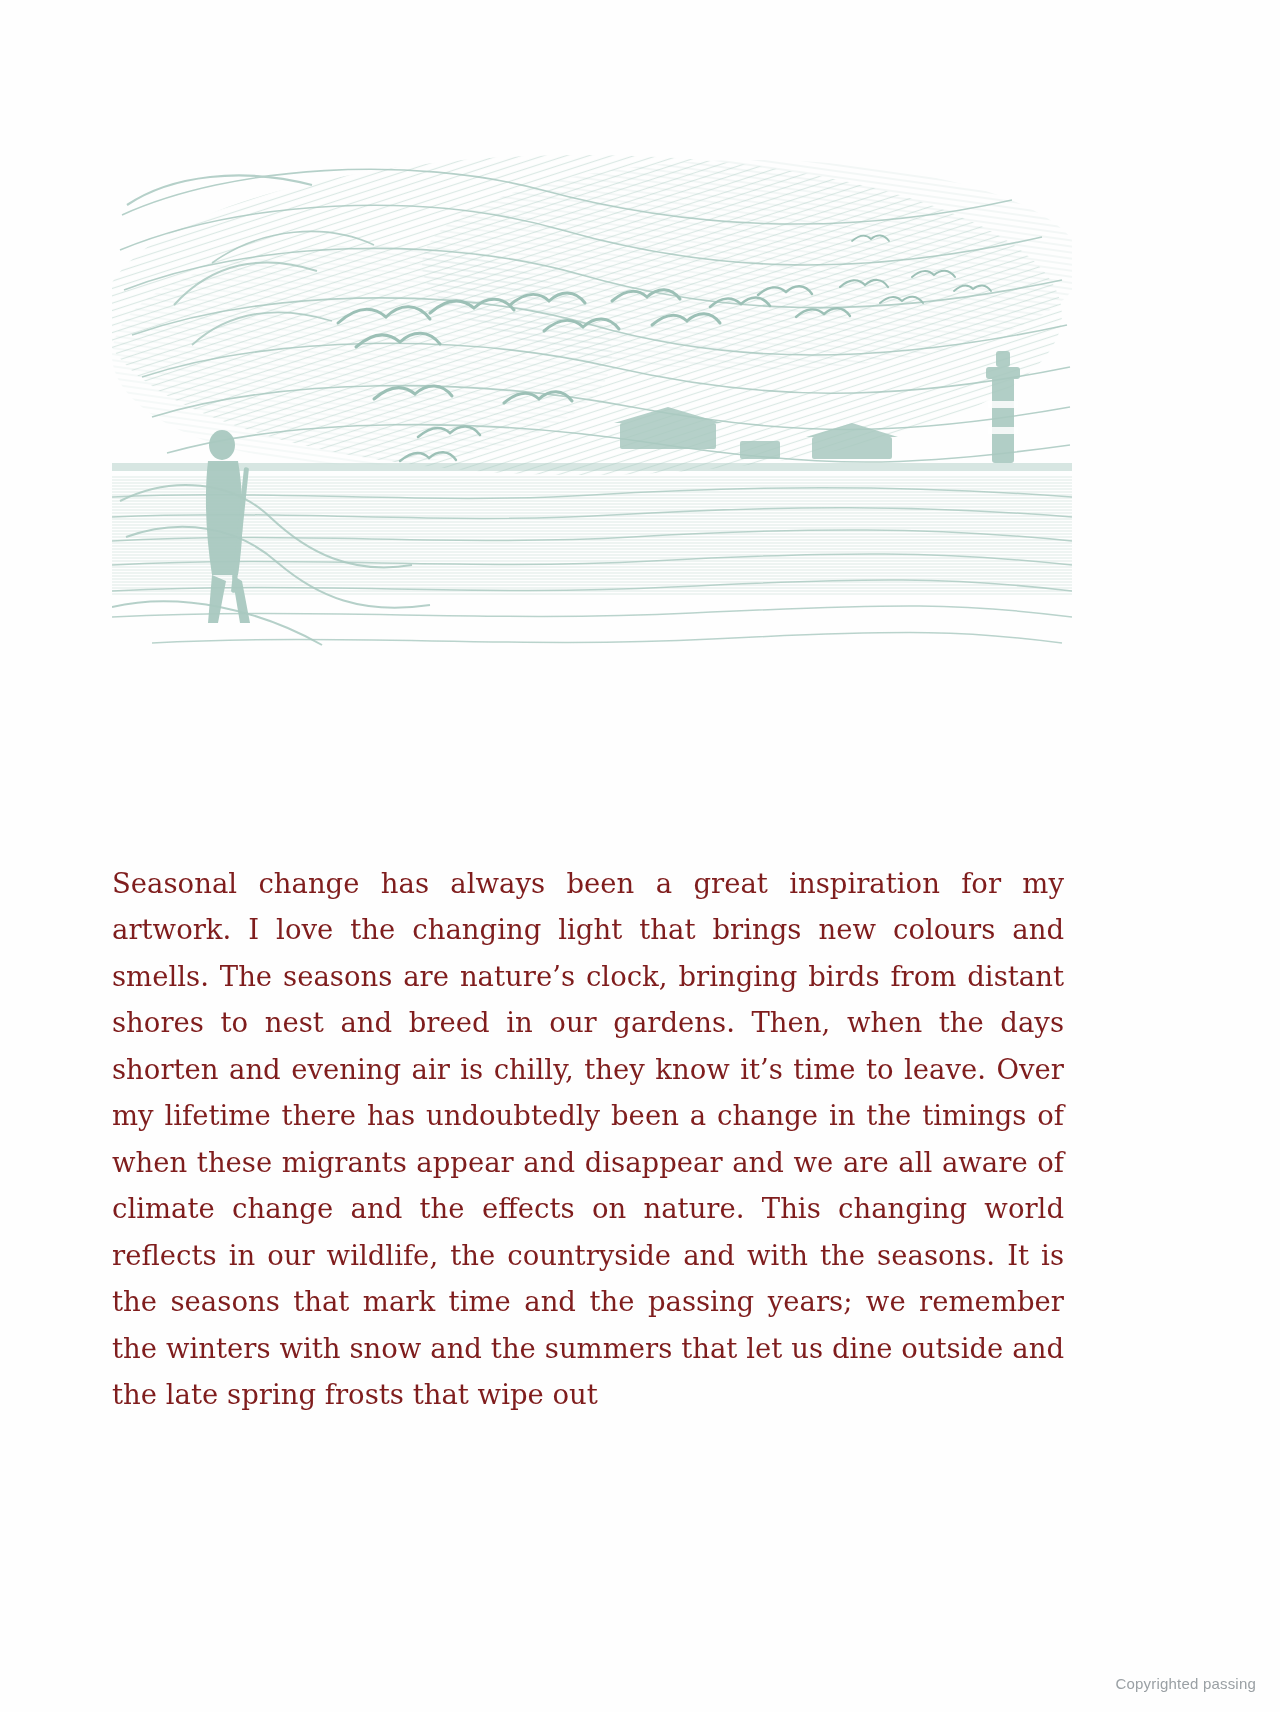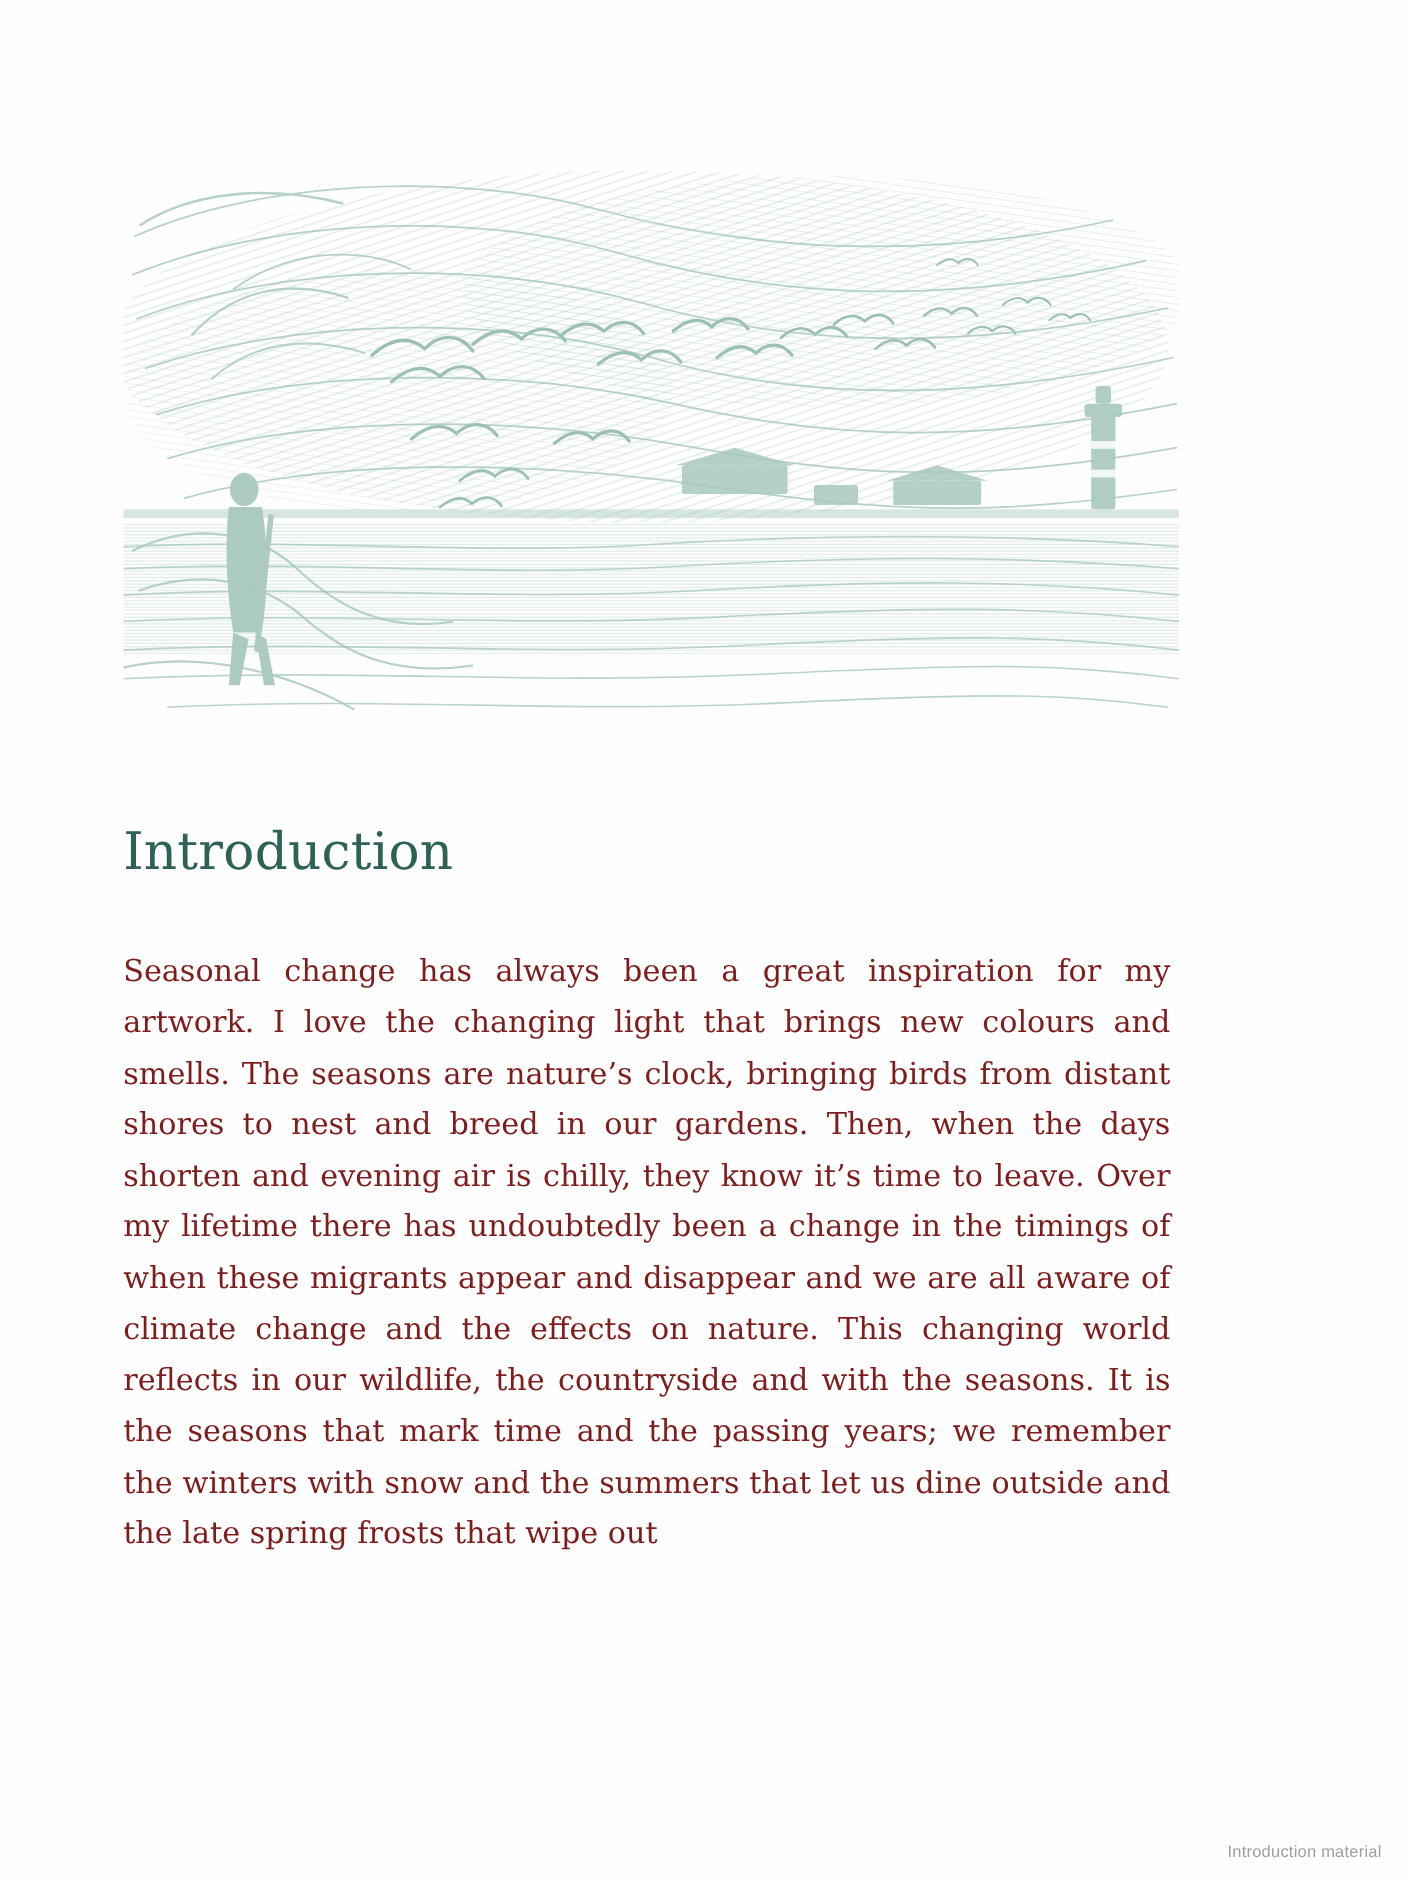--- a/index.html
+++ b/index.html
@@ -180,19 +180,18 @@
         <rect x="126" y="322" width="5" height="126" rx="2" transform="rotate(6 128 380)"></rect>
       </g>
       <g stroke="#a9c9c0" fill="none" stroke-width="2" opacity="0.85">
         <path d="M8 356 C 60 330, 120 336, 158 372 C 196 408, 240 430, 300 420"></path>
         <path d="M14 392 C 70 372, 126 382, 166 418 C 206 452, 250 470, 318 460"></path>
         <path d="M0 462 C 70 446, 150 466, 210 500"></path>
       </g>
     </svg>
   </div>
 
-  <h1 class="chapter-title">Introduction</h1>
 
   <p class="body-text">Seasonal change has always been a great inspiration for my artwork. I love the changing light that brings new colours and smells. The seasons are nature’s clock, bringing birds from distant shores to nest and breed in our gardens. Then, when the days shorten and evening air is chilly, they know it’s time to leave. Over my lifetime there has undoubtedly been a change in the timings of when these migrants appear and disappear and we are all aware of climate change and the effects on nature. This changing world reflects in our wildlife, the countryside and with the seasons. It is the seasons that mark time and the passing years; we remember the winters with snow and the summers that let us dine outside and the late spring frosts that wipe out</p>
 
-  <div class="copyright">Introduction material</div>
+  <div class="copyright">Copyrighted passing</div>
 
 </div>
 
 </body></html>

